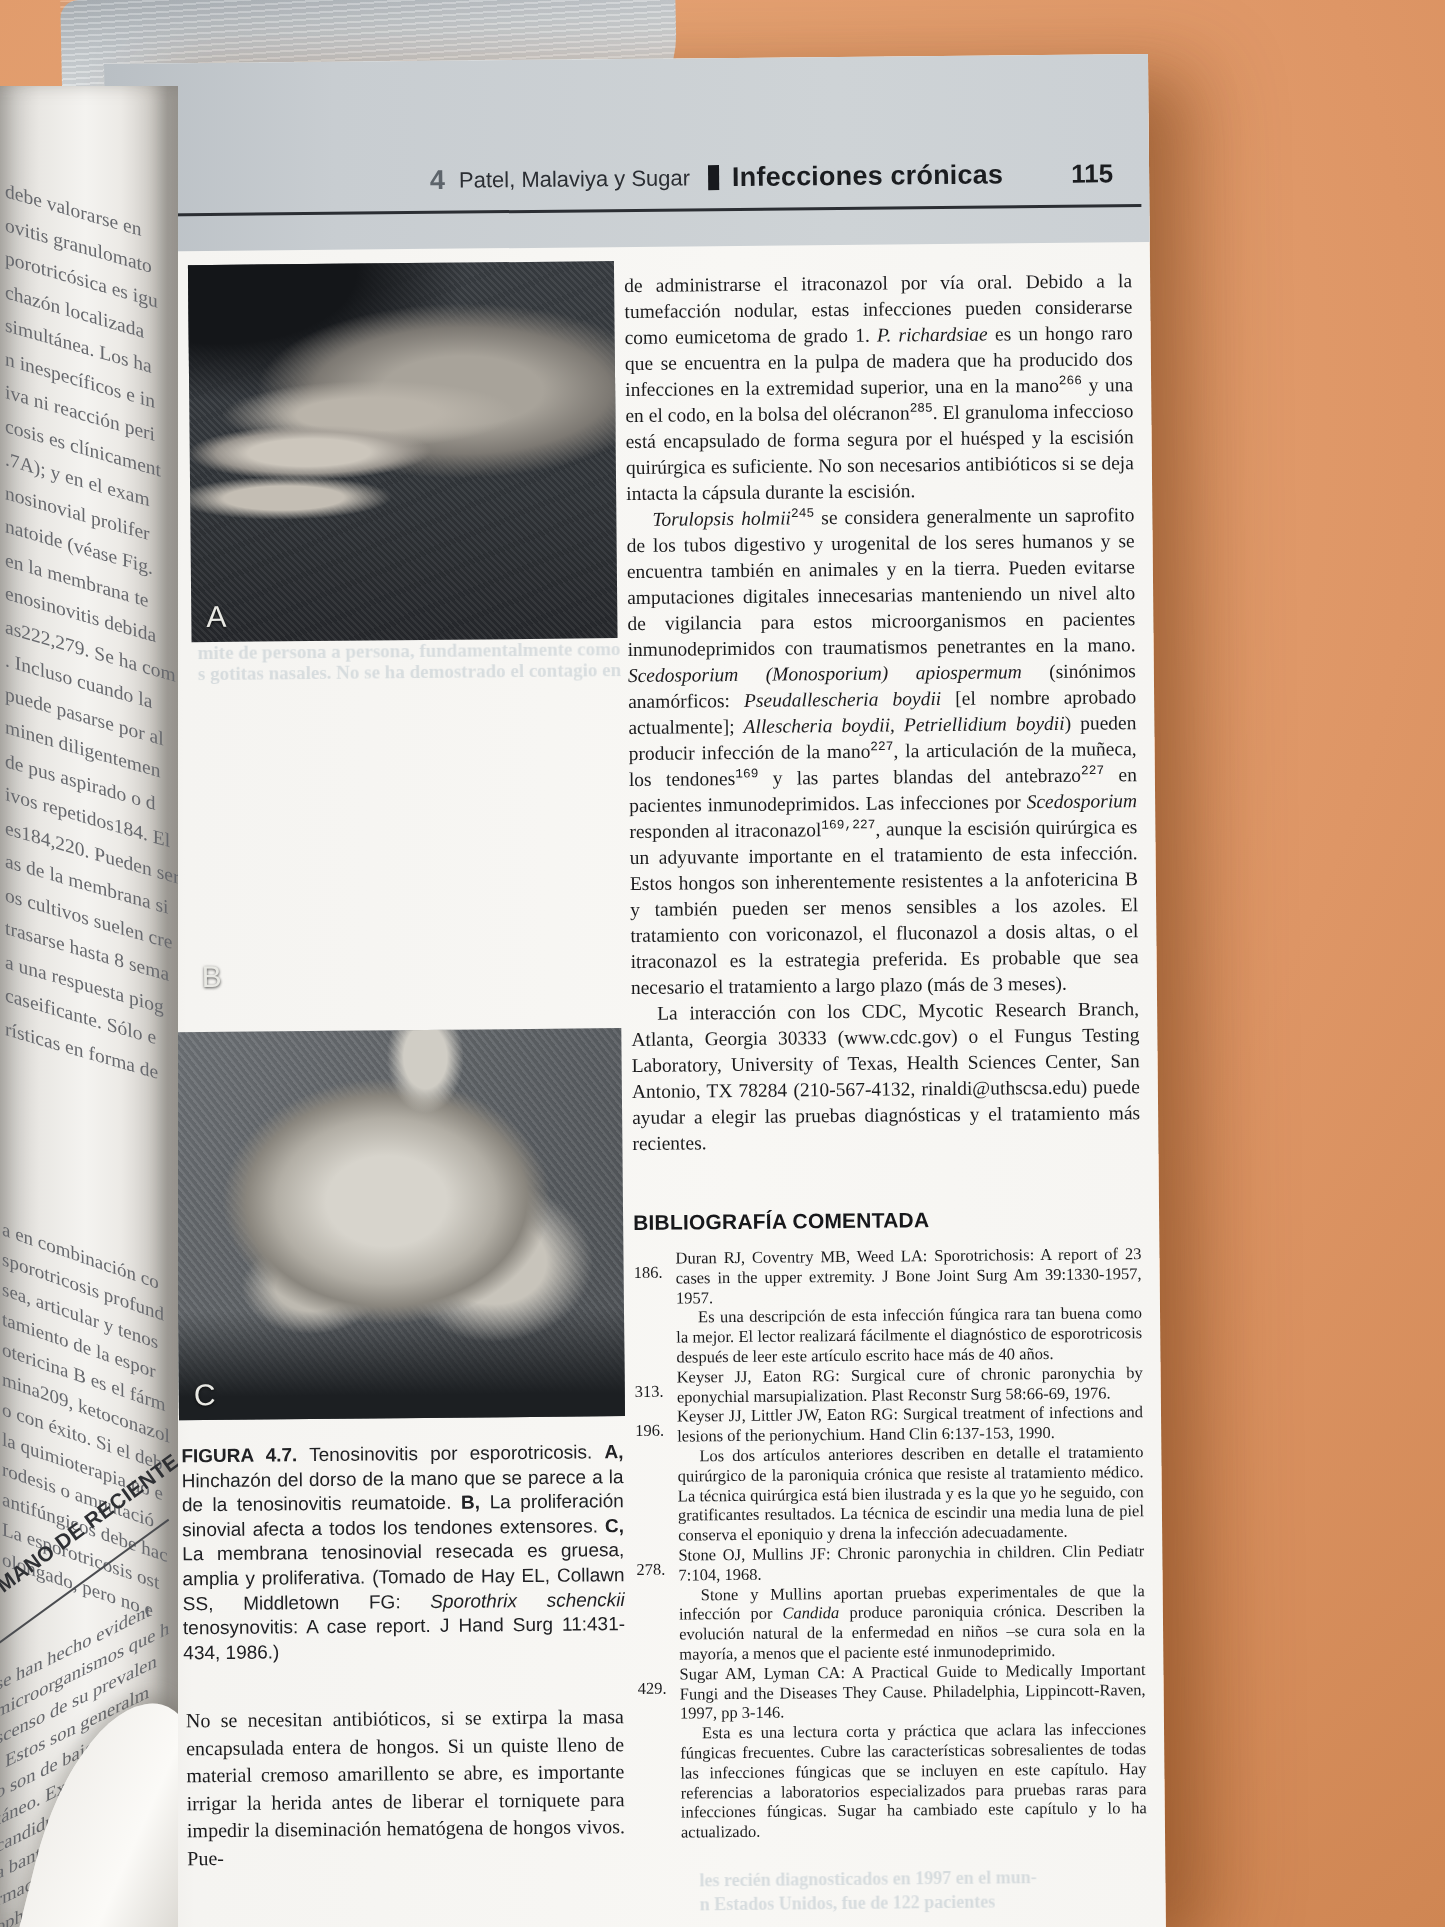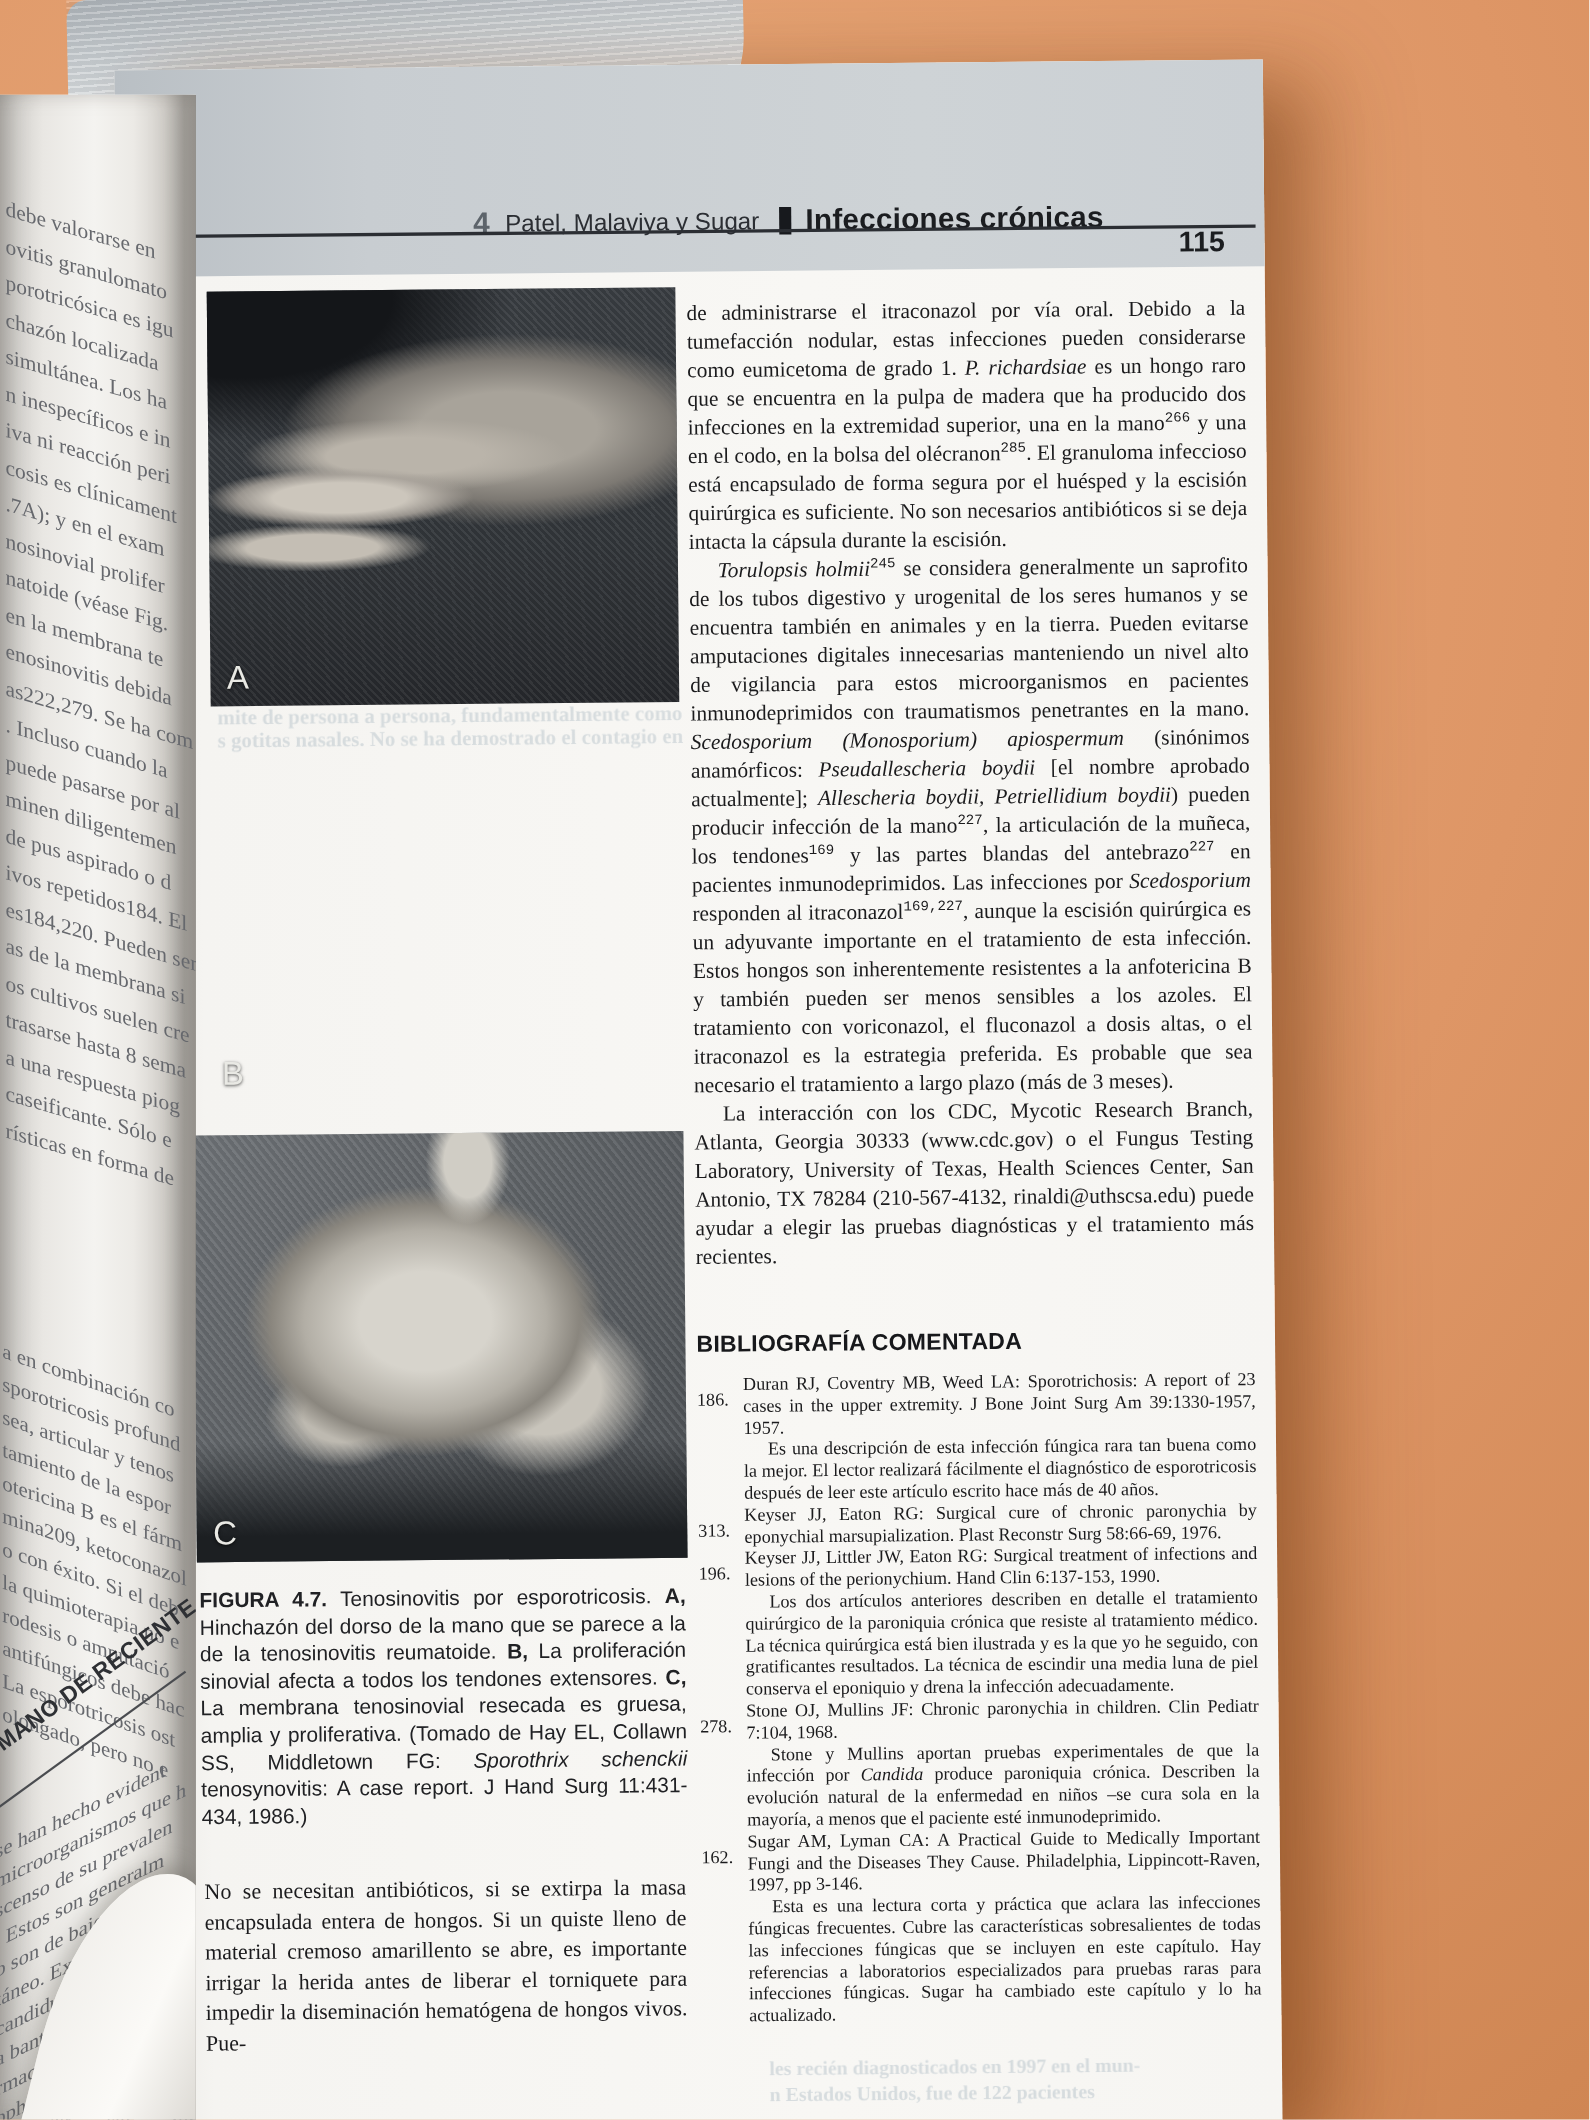--- a/index.html
+++ b/index.html
@@ -23,21 +23,21 @@
     box-shadow:26px 30px 60px rgba(110,55,15,.38), 60px 10px 80px rgba(110,55,15,.25);}
   .band{position:absolute;left:0;top:0;right:0;height:188px;
     background:linear-gradient(90deg,#b9bfc4 0%,#c8cdd1 22%,#ced3d6 70%,#cbd0d4 100%);}
   .band-rule{position:absolute;left:8px;right:8px;top:150px;height:3px;background:#2b2e33;}
   .header-line{position:absolute;left:0;right:0;top:104px;display:flex;align-items:center;justify-content:flex-end;
     padding-right:36px;font-family:"Liberation Sans",sans-serif;color:#1b1d20;}
   .ch-num{font-weight:bold;font-size:27px;color:#5d646b;margin-right:14px;}
   .ch-authors{font-size:22px;color:#2b2e33;}
   .divider{width:11px;height:25px;background:#17191d;display:inline-block;margin:0 13px 0 18px;}
   .ch-title{font-weight:bold;font-size:27px;letter-spacing:.2px;}
-  .pg-num{font-weight:bold;font-size:26px;margin-left:68px;margin-top:46px;}
+  .pg-num{font-weight:bold;font-size:26px;margin-left:68px;}
 
   .content{position:absolute;left:0;top:188px;right:0;bottom:0;}
   .col-left{position:absolute;left:58px;top:0;width:516px;}
   .col-right{position:absolute;left:518px;top:0;width:508px;color:#1b1b1d;}
 
   
   .photo{position:relative;overflow:hidden;}
   .plabel{position:absolute;left:15px;bottom:8px;color:#e9e9e4;font-family:"Liberation Sans",sans-serif;
     font-size:30px;text-shadow:0 1px 3px rgba(0,0,0,.7);}
   .photo-a{margin:14px 0 0 24px;width:426px;height:377px;background:
@@ -167,21 +167,21 @@
           <span class="ref-num">196.</span>
           <div class="ref-cite"><span>Keyser JJ, Littler JW, Eaton RG: Surgical treatment of infections and lesions of the perionychium. Hand Clin 6:137-153, 1990.</span></div>
           <div class="ref-comment"><span>Los dos artículos anteriores describen en detalle el tratamiento quirúrgico de la paroniquia crónica que resiste al tratamiento médico. La técnica quirúrgica está bien ilustrada y es la que yo he seguido, con gratificantes resultados. La técnica de escindir una media luna de piel conserva el eponiquio y drena la infección adecuadamente.</span></div>
         </div>
         <div class="ref">
           <span class="ref-num">278.</span>
           <div class="ref-cite"><span>Stone OJ, Mullins JF: Chronic paronychia in children. Clin Pediatr 7:104, 1968.</span></div>
           <div class="ref-comment"><span>Stone y Mullins aportan pruebas experimentales de que la infección por </span><span class="i">Candida</span><span> produce paroniquia crónica. Describen la evolución natural de la enfermedad en niños –se cura sola en la mayoría, a menos que el paciente esté inmunodeprimido.</span></div>
         </div>
         <div class="ref">
-          <span class="ref-num">162.</span>
+          <span class="ref-num">429.</span>
           <div class="ref-cite"><span>Sugar AM, Lyman CA: A Practical Guide to Medically Important Fungi and the Diseases They Cause. Philadelphia, Lippincott-Raven, 1997, pp 3-146.</span></div>
           <div class="ref-comment"><span>Esta es una lectura corta y práctica que aclara las infecciones fúngicas frecuentes. Cubre las características sobresalientes de todas las infecciones fúngicas que se incluyen en este capítulo. Hay referencias a laboratorios especializados para pruebas raras para infecciones fúngicas. Sugar ha cambiado este capítulo y lo ha actualizado.</span></div>
         </div>
 
         <div class="ghost-br">
             <div class="gl">les recién diagnosticados en 1997 en el mun-</div>
             <div class="gl">n Estados Unidos, fue de 122 pacientes</div>
           </div>
       </div>
     </div>

